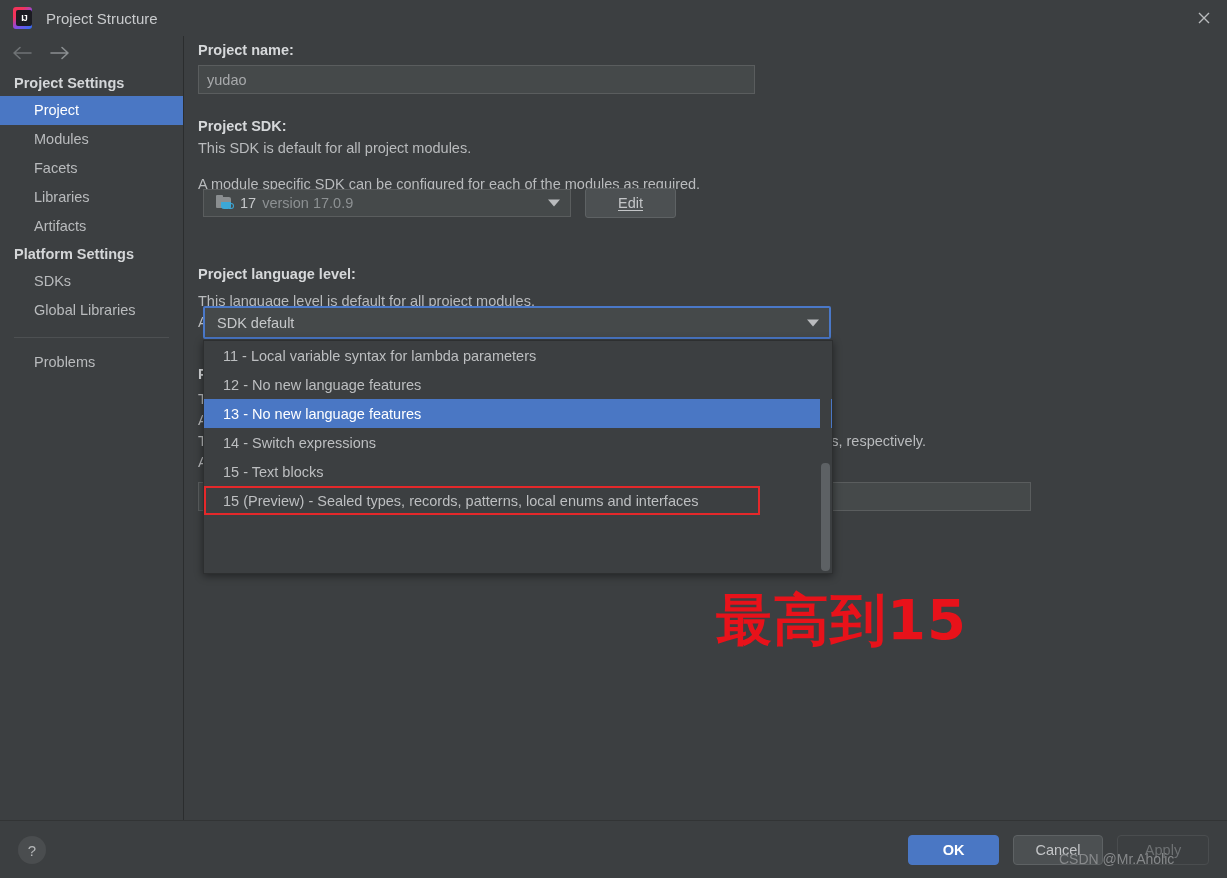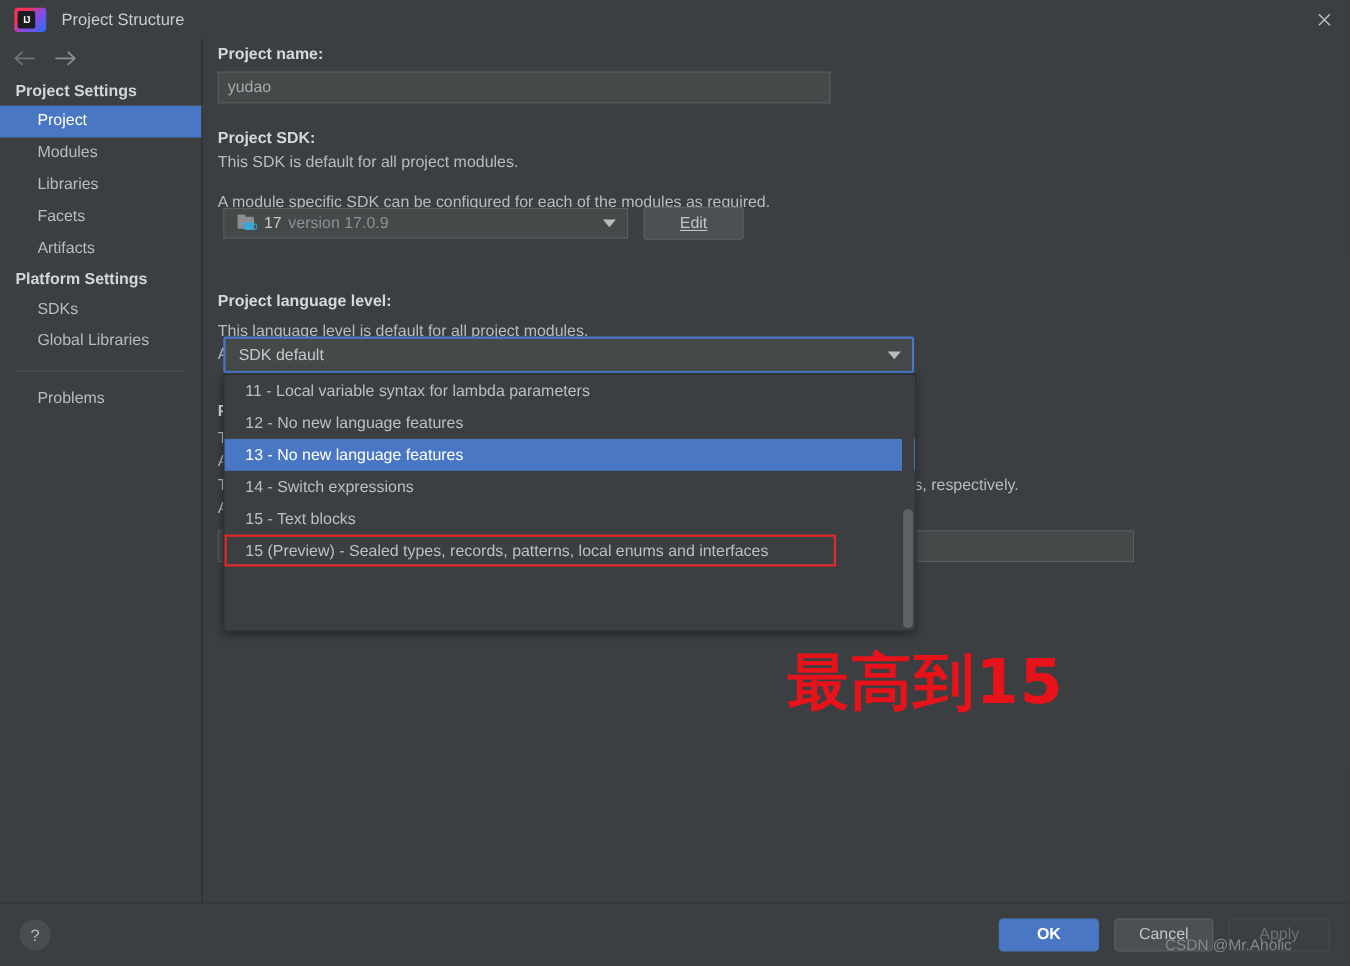--- a/index.html
+++ b/index.html
@@ -20,21 +20,21 @@
   }
 
   
   #titlebar {
     position: absolute; left: 0; top: 0;
     width: 1227px; height: 36px;
     background: #3c3f41;
     display: flex; align-items: center;
   }
   #title-icon {
-    width: 29px; height: 22px;
+    width: 19px; height: 22px;
     margin-left: 13px;
     position: relative;
     border-radius: 3px;
     overflow: hidden;
     background: linear-gradient(135deg,#f2335a 0%,#f2335a 28%,#8b4ae2 55%,#2b6ef2 100%);
   }
   #title-icon .ij-inner {
     position: absolute; left: 3px; top: 3px;
     width: 16px; height: 16px;
     background: #1b1b22;
@@ -348,22 +348,22 @@
       <div class="nav-arrow">
         <svg width="22" height="14" viewBox="0 0 22 14" aria-hidden="true">
           <path d="M2 7 H19 M13 1.5 L19 7 L13 12.5" stroke="#8b8f91" stroke-width="1.6" fill="none" stroke-linecap="round" stroke-linejoin="round"></path>
         </svg>
       </div>
     </div>
 
     <div class="sb-group">Project Settings</div>
     <div class="sb-item selected">Project</div>
     <div class="sb-item">Modules</div>
+    <div class="sb-item">Facets</div>
     <div class="sb-item">Libraries</div>
-    <div class="sb-item">Facets</div>
     <div class="sb-item">Artifacts</div>
 
     <div class="sb-group">Platform Settings</div>
     <div class="sb-item">SDKs</div>
     <div class="sb-item">Global Libraries</div>
 
     <div class="sb-sep"></div>
 
     <div class="sb-item">Problems</div>
   </div>

